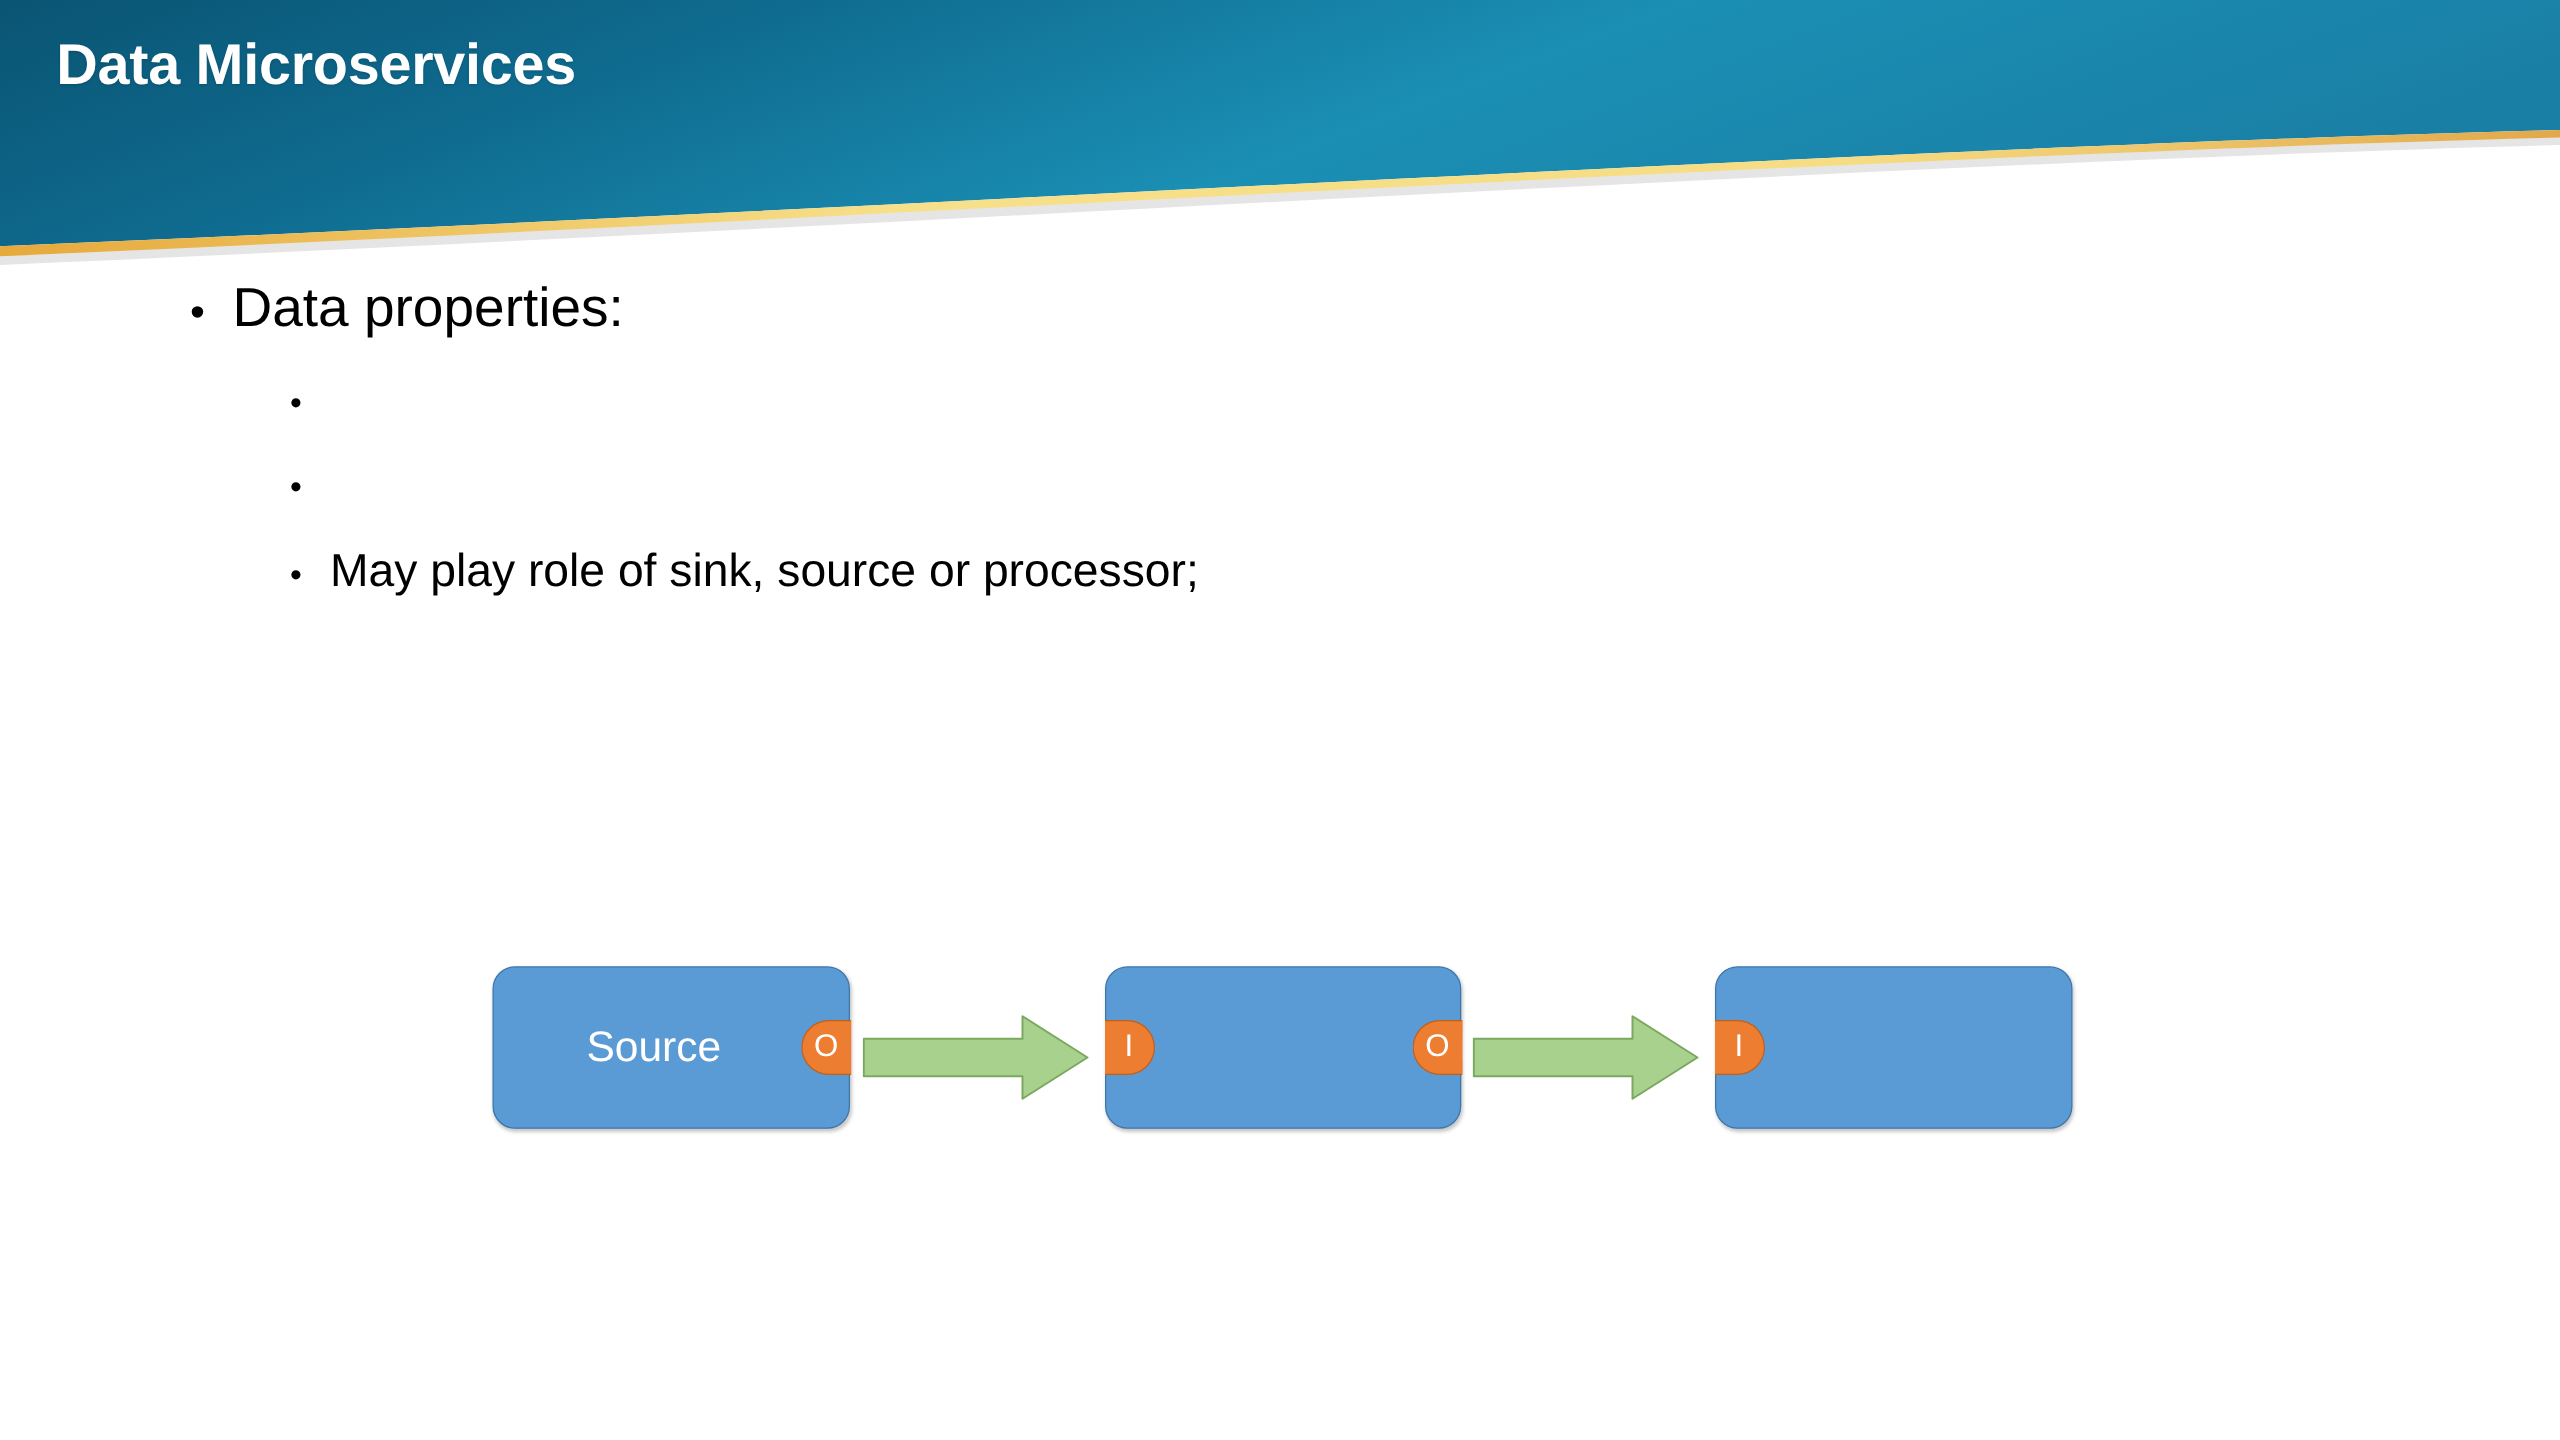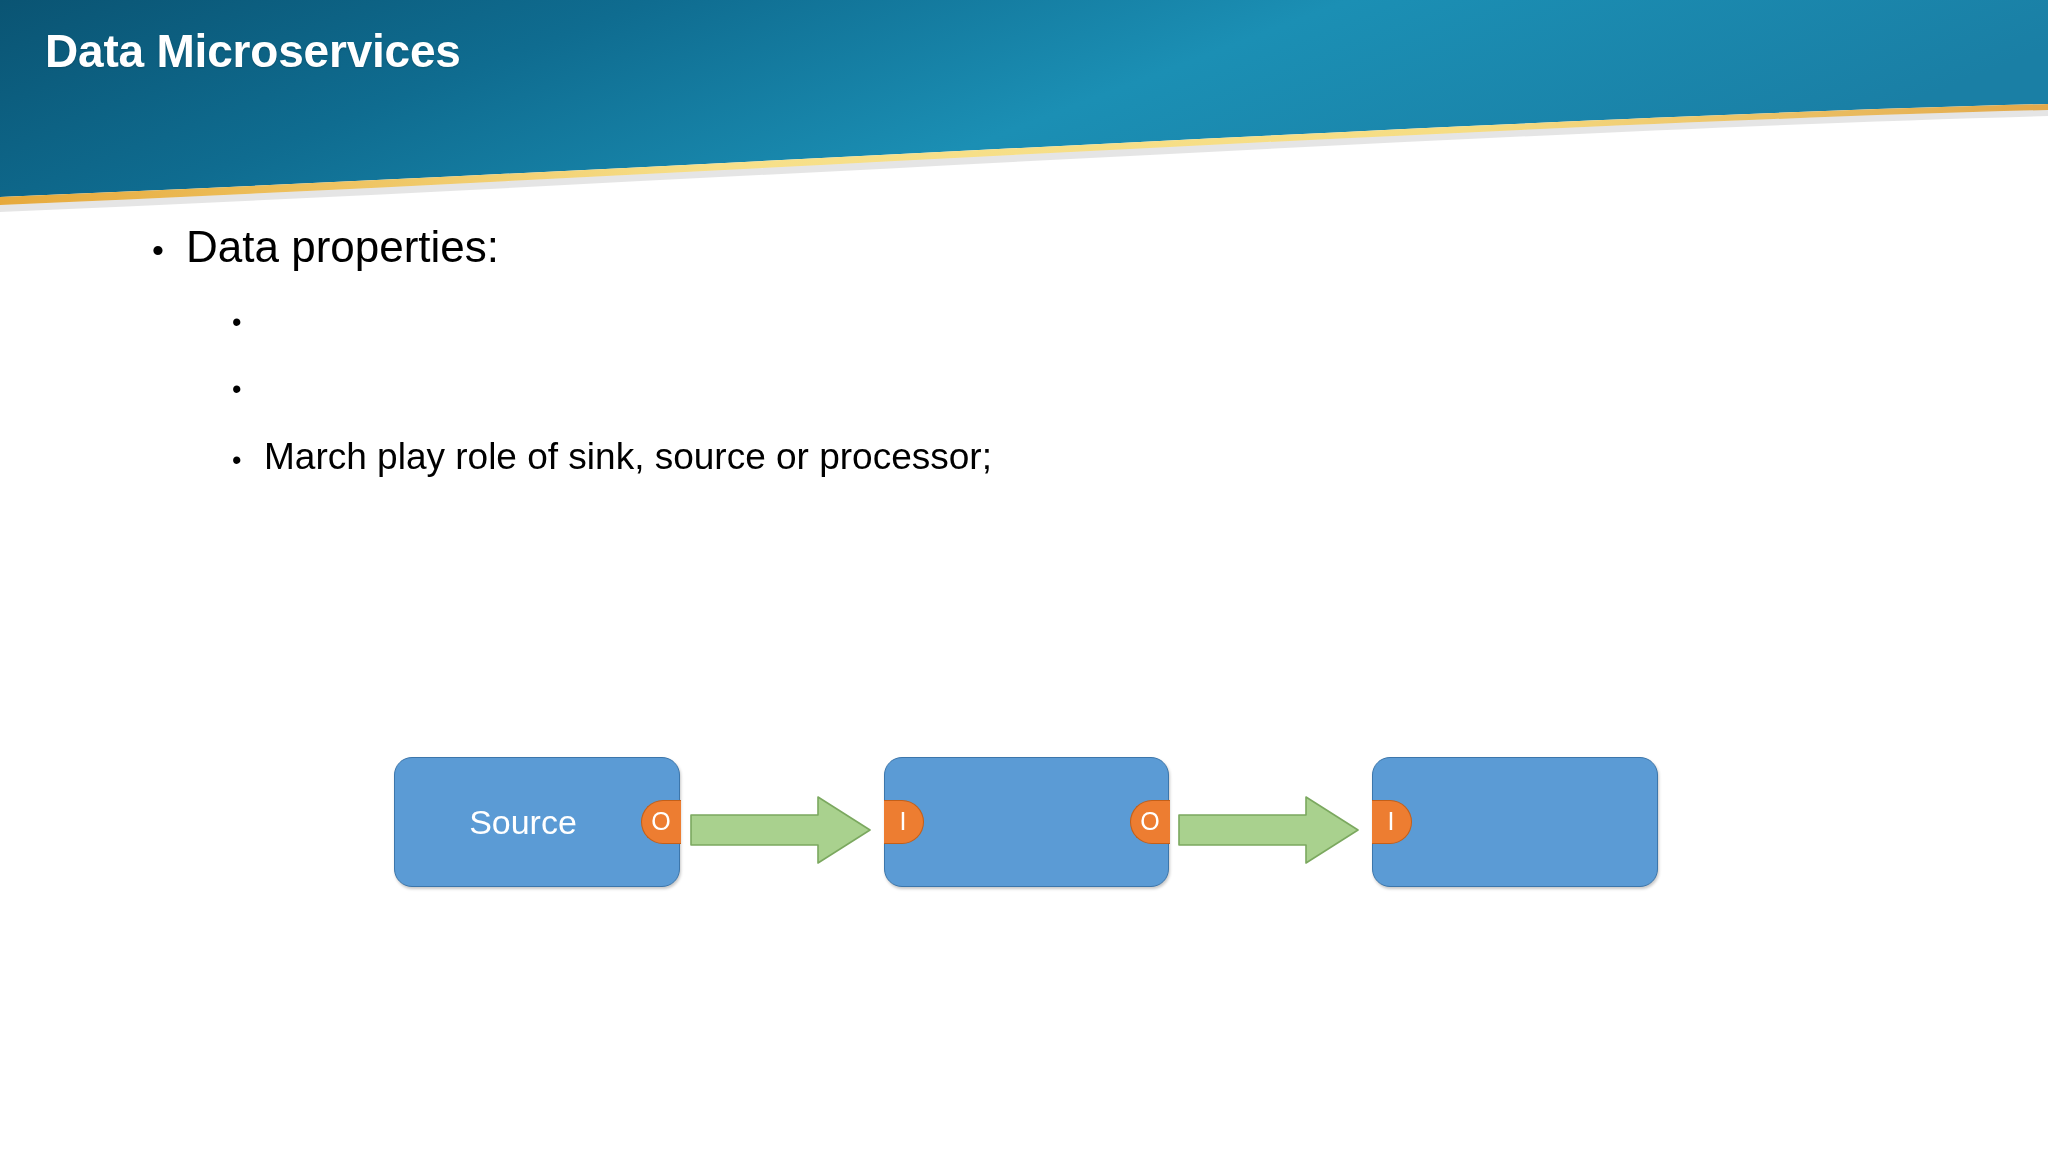--- a/index.html
+++ b/index.html
@@ -79,21 +79,21 @@
     color: #000000;
   }
   .bullet-text {
     display: inline-block;
   }
 
   
   #pipeline-diagram {
     position: absolute;
     left: 0;
-    top: 0;
+    top: 16px;
     width: 2048px;
     height: 1066px;
     pointer-events: none;
   }
   .node-box {
     position: absolute;
     background: #5b9bd5;
     border: 1.5px solid #3c76ab;
     border-radius: 18px;
     box-shadow: 1px 2px 3px rgba(0,0,0,0.22);
@@ -184,21 +184,21 @@
   <div class="bullet-row bullet-level-2">
     <span class="bullet-mark">•</span>
   </div>
 
   <div class="bullet-row bullet-level-2">
     <span class="bullet-mark">•</span>
   </div>
 
   <div class="bullet-row bullet-level-2">
     <span class="bullet-mark">•</span>
-    <span class="bullet-text">March play role of sink, source or processor;</span>
+    <span class="bullet-text">May play role of sink, source or processor;</span>
   </div>
 
 </div>
 
 <div id="pipeline-diagram">
 
   <div class="node-box" style="left:394px; top:757px; width:284px; height:128px;">
     <div class="node-label shift-left">Source</div>
     <div class="port port-out">O</div>
   </div>

